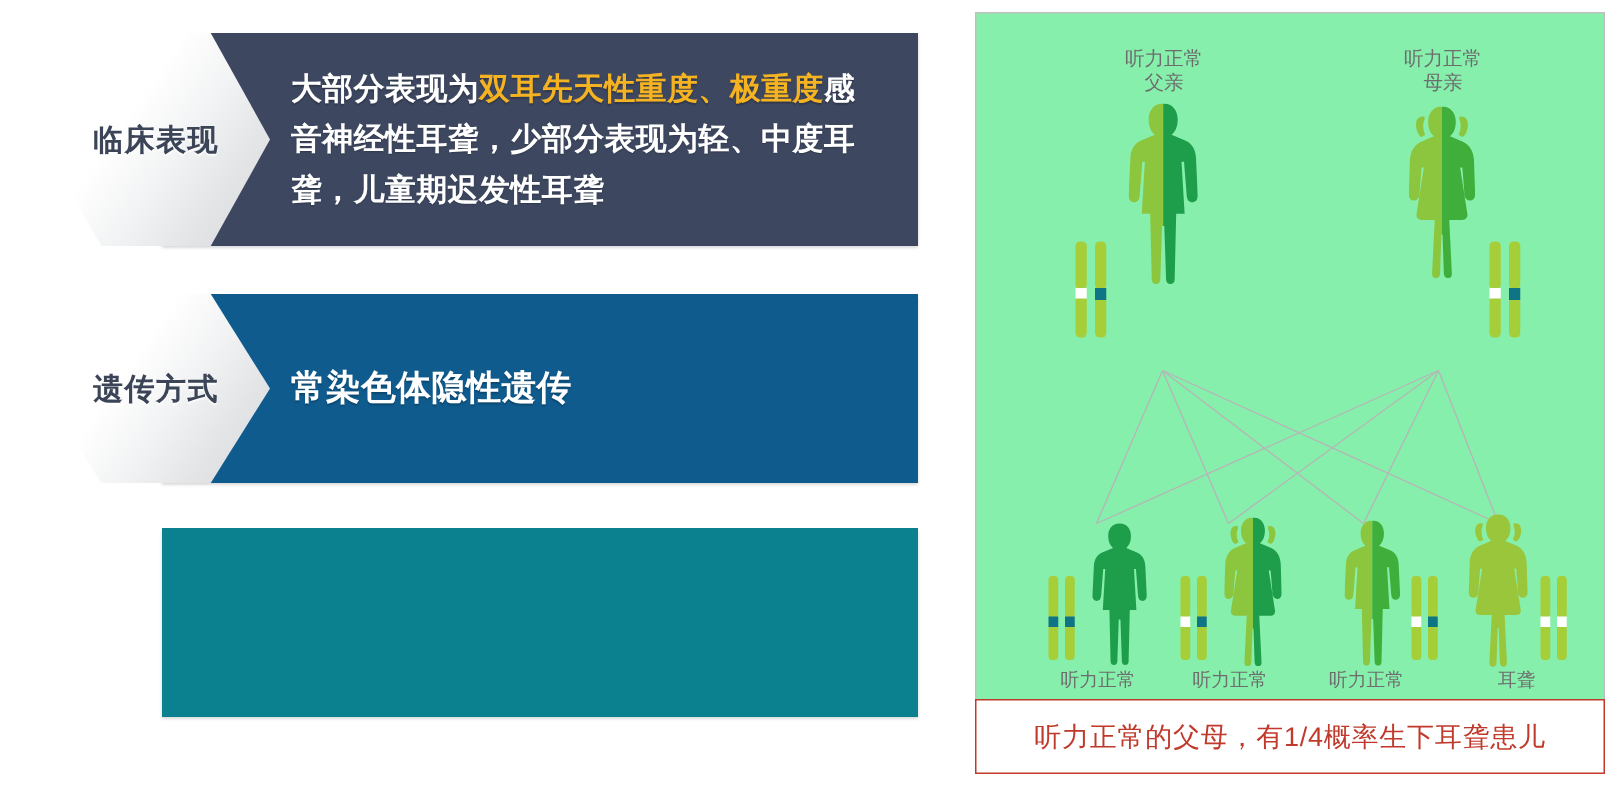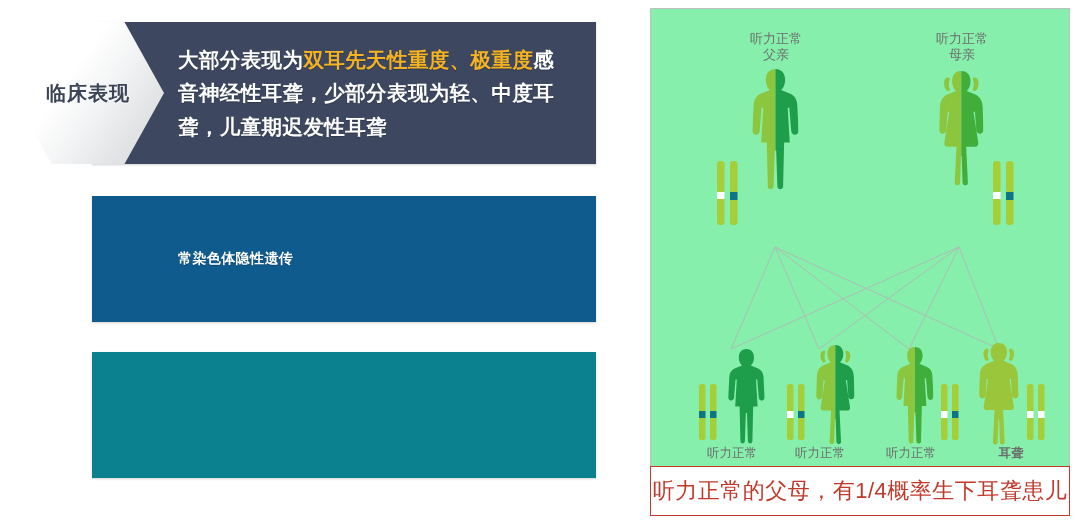--- a/index.html
+++ b/index.html
@@ -3,21 +3,21 @@
 <meta charset="utf-8">
 <style>
   html,body{margin:0;padding:0;}
   body{
     width:1078px;height:524px;background:#ffffff;
     font-family:"Liberation Sans","DejaVu Sans",sans-serif;
     overflow:hidden;position:relative;
   }
 
   
-  #left-panel{position:absolute;left:0;top:0;width:640px;height:524px;}
+  #left-panel{position:absolute;left:16px;top:0;width:640px;height:524px;}
 
   .info-row{position:absolute;left:0;}
   .row-bar{
     position:absolute;left:92px;top:0;height:100%;
     box-shadow:0 1px 2px rgba(0,0,0,.18);
   }
 
   .hex{
     position:absolute;left:12px;top:0;width:152px;height:100%;
     -webkit-clip-path:polygon(26% 0%,74% 0%,100% 50%,74% 100%,26% 100%,0% 50%);
@@ -43,21 +43,21 @@
 
   
   #row-clinical{top:22px;height:142px;width:600px;}
   #row-clinical .row-bar{width:504px;background:#3d4760;}
   #row-inherit{top:196px;height:126px;width:600px;}
   #row-inherit .row-bar{width:504px;background:#0f5b8e;}
   #row-carrier{top:352px;height:126px;width:600px;}
   #row-carrier .row-bar{width:504px;background:#0b8190;}
 
   #row-clinical .row-text p{font-size:20.5px;}
-  #row-inherit .row-text p{font-size:14px;font-family:Liberation Serif, serif;}
+  #row-inherit .row-text p{font-size:23px;}
   #row-carrier .row-text p{font-size:21px;}
 
   
   #right-panel{
     position:absolute;left:650px;top:8px;width:420px;height:508px;
     border:1px solid #bfbfbf;background:#86efac;box-sizing:border-box;
   }
   #pedigree{position:absolute;left:0;top:0;width:418px;height:455px;overflow:hidden;}
   #pedigree svg{position:absolute;left:0;top:0;}
 
@@ -66,21 +66,21 @@
     font-size:13px;line-height:1.25;white-space:nowrap;
   }
   .ped-label.small{font-size:12.5px;}
 
   #caption-box{
     position:absolute;left:-1px;bottom:-1px;width:420px;height:50px;
     border:1px solid #c0392b;box-sizing:border-box;background:#fff;
     display:flex;align-items:center;justify-content:center;
   }
   #caption-text{
-    color:#c0392b;font-size:22px;font-weight:normal;letter-spacing:.5px;
+    color:#c0392b;font-size:18px;font-weight:normal;letter-spacing:.5px;
     white-space:nowrap;
   }
 </style>
 </head>
 <body>
 
 <div id="left-panel">
 
   <div class="info-row" id="row-clinical">
     <div class="row-bar" style="background: rgb(61, 71, 96);"></div>
@@ -91,20 +91,23 @@
     </div>
     <div class="hex">
       <span class="hex-label" style="color: rgb(59, 69, 87);">临床表现</span>
     </div>
   </div>
 
   <div class="info-row" id="row-inherit">
     <div class="row-bar" style="background: rgb(15, 91, 142);"></div>
     <div class="row-text">
       <p style="color: rgb(255, 255, 255);"><span>常染色体隐性遗传</span></p>
+    </div>
+    <div class="hex">
+      <span class="hex-label" style="color: rgb(59, 69, 87);">遗传方式</span>
     </div>
   </div>
 
   <div class="info-row" id="row-carrier">
     <div class="row-bar" style="background: rgb(11, 129, 144);"></div>
   </div>
 
 </div>
 
 <div id="right-panel" style="border-color: rgb(191, 191, 191);">
@@ -272,20 +275,20 @@
       <div>父亲</div>
     </div>
     <div class="ped-label" style="left: 266px; top: 22px; width: 90px; color: rgb(109, 109, 109);">
       <div>听力正常</div>
       <div>母亲</div>
     </div>
 
     <div class="ped-label small" style="left: 36px; top: 437px; width: 90px; color: rgb(109, 109, 109);">听力正常</div>
     <div class="ped-label small" style="left: 124px; top: 437px; width: 90px; color: rgb(109, 109, 109);">听力正常</div>
     <div class="ped-label small" style="left: 215px; top: 437px; width: 90px; color: rgb(109, 109, 109);">听力正常</div>
-    <div class="ped-label small" style="left: 315px; top: 437px; width: 90px; color: rgb(109, 109, 109); font-weight: bold;">耳聋</div>
+    <div class="ped-label small" style="left: 315px; top: 437px; width: 90px; color: rgb(109, 109, 109);">耳聋</div>
   </div>
 
   <div id="caption-box" style="border-color: rgb(192, 57, 43);">
     <span id="caption-text" style="color: rgb(192, 57, 43);">听力正常的父母，有1/4概率生下耳聋患儿</span>
   </div>
 
 </div>
 
 </body></html>

